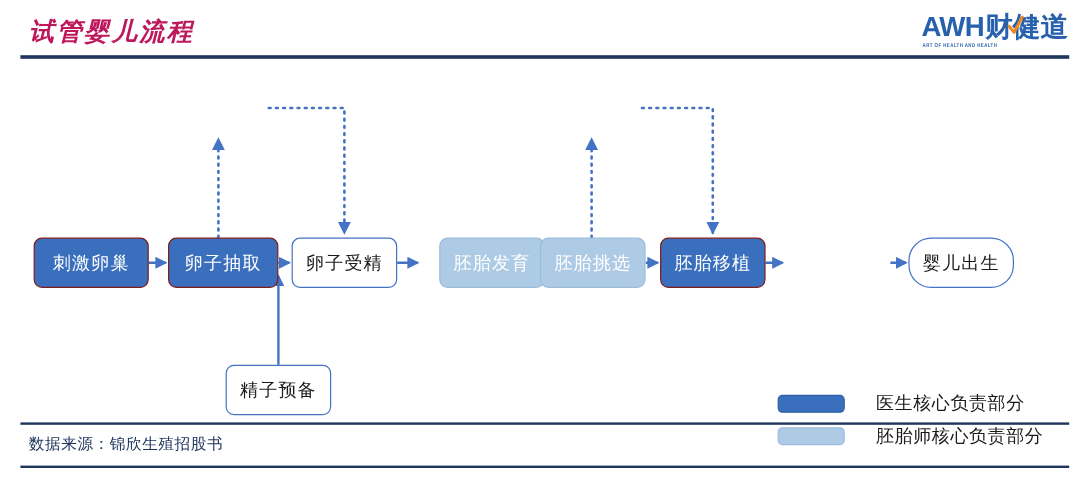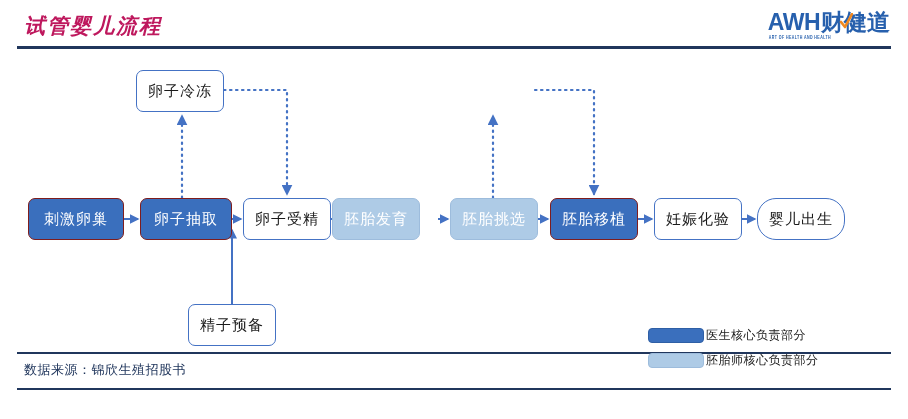--- a/index.html
+++ b/index.html
@@ -146,22 +146,22 @@
   }
   .legend-swatch.dark {
     background: #3a6fbd;
     border: 1px solid #2f5fa5;
   }
   .legend-swatch.light {
     background: #aecbe6;
     border: 1px solid #9dbcdc;
   }
   .legend-label {
-    margin-left: 2px;
-    font-size: 12px;
+    margin-left: 26px;
+    font-size: 15px;
     color: #1a1a1a;
     letter-spacing: 0.5px;
     white-space: nowrap;
   }
 
   
   #footer {
     position: absolute;
     left: 0; top: 352px;
     width: 908px; height: 67px;
@@ -244,40 +244,34 @@
       <path d="M 535 38 L 594 38 L 594 142" marker-end="url(#arrow-dotted)"></path>
     </g>
   </svg>
 
   <div class="node fill-dark" style="left:28px;  top:146px; width:96px; height:42px;">
       <span>刺激卵巢</span>
     </div>
   <div class="node fill-dark" style="left:140px; top:146px; width:92px; height:42px;">
       <span>卵子抽取</span>
     </div>
-  <div class="node fill-white" style="left:136px; top:18px;  width:88px; height:42px;">
-      <span>卵子冷冻</span>
-    </div>
   <div class="node fill-white" style="left:243px; top:146px; width:88px; height:42px;">
       <span>卵子受精</span>
     </div>
   <div class="node fill-white" style="left:188px; top:252px; width:88px; height:42px;">
       <span>精子预备</span>
     </div>
-  <div class="node fill-light" style="left:332px; top:146px; width:88px; height:42px;">
+  <div class="node fill-light" style="left:366px; top:146px; width:88px; height:42px;">
       <span>胚胎发育</span>
     </div>
   <div class="node fill-light" style="left:450px; top:146px; width:88px; height:42px;">
       <span>胚胎挑选</span>
     </div>
   <div class="node fill-dark" style="left:550px; top:146px; width:88px; height:42px;">
       <span>胚胎移植</span>
-    </div>
-  <div class="node fill-white" style="left:654px; top:146px; width:88px; height:42px;">
-      <span>妊娠化验</span>
     </div>
   <div class="node fill-white" style="left:757px; top:146px; width:88px; height:42px;border-radius:19px;">
       <span>婴儿出生</span>
     </div>
 
   <div id="legend">
     <div class="legend-row">
       <span class="legend-swatch dark"></span>
       <span class="legend-label">医生核心负责部分</span>
     </div>

